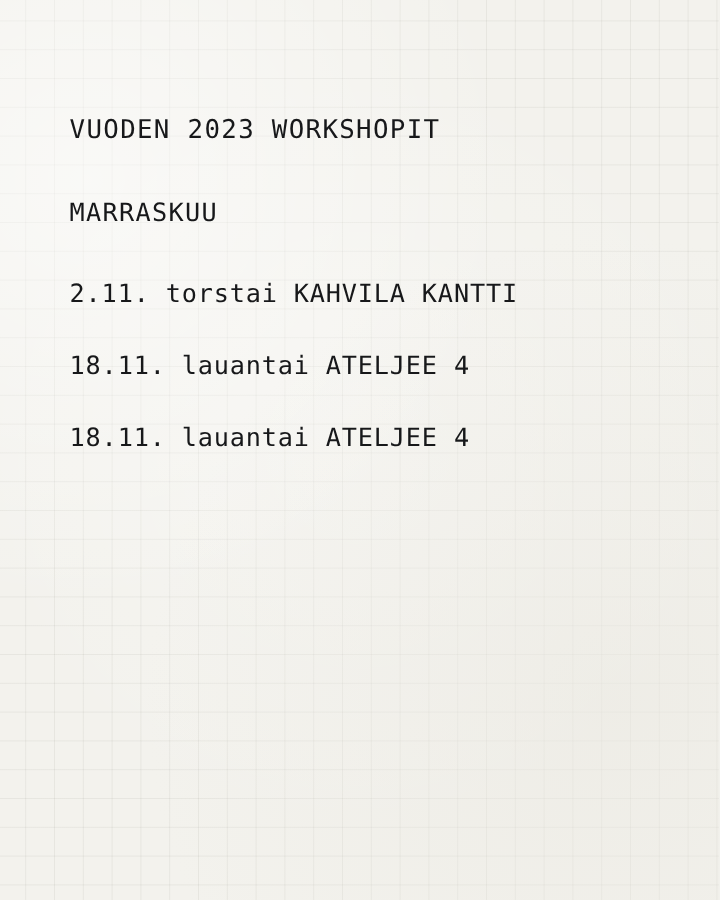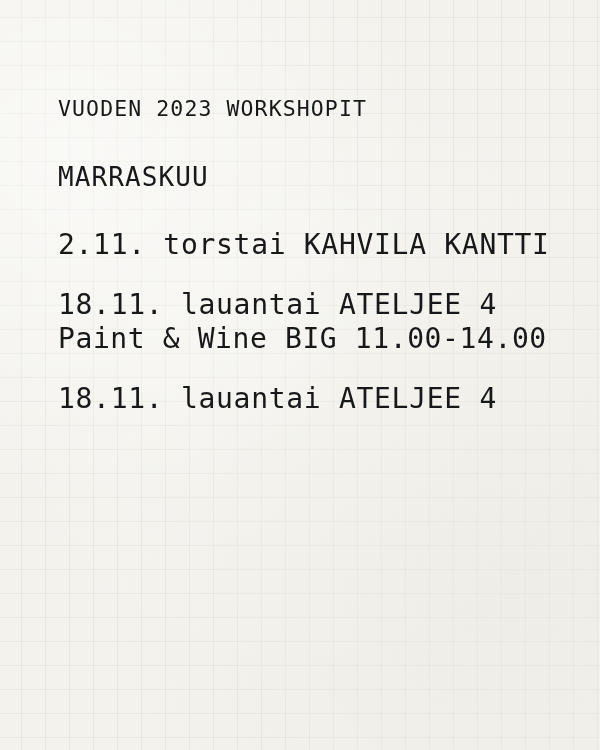--- a/index.html
+++ b/index.html
@@ -36,31 +36,31 @@
     mix-blend-mode: normal;
   }
   #note {
     position: absolute;
     left: 58px;
     top: 92px;
     right: 30px;
   }
   .line {
     color: #17181a;
-    font-size: 28px;
+    font-size: 21px;
     letter-spacing: 0.5px;
     line-height: 34px;
     white-space: pre;
   }
   .heading {
     font-size: 21.5px;
     letter-spacing: 1.1px;
   }
   .month {
-    font-size: 26px;
+    font-size: 21px;
     letter-spacing: 1.1px;
   }
   .gap-lg { height: 34px; }
   .gap-md { height: 26px; }
   .entry .title {
     letter-spacing: 0.7px;
   }
   .entry .detail {
     letter-spacing: 0.6px;
   }
@@ -82,21 +82,20 @@
     <div class="gap-lg"></div>
 
     <div class="entry">
       <div class="line title">2.11. torstai KAHVILA KANTTI</div>
     </div>
 
     <div class="gap-md"></div>
 
     <div class="entry">
       <div class="line title">18.11. lauantai ATELJEE 4</div>
-      <div class="line detail">Paint &amp; Wine BIG 11.00-14.00</div>
     </div>
 
     <div class="gap-md"></div>
 
     <div class="entry">
       <div class="line title">18.11. lauantai ATELJEE 4</div>
     </div>
 
   </div>
 </div>

